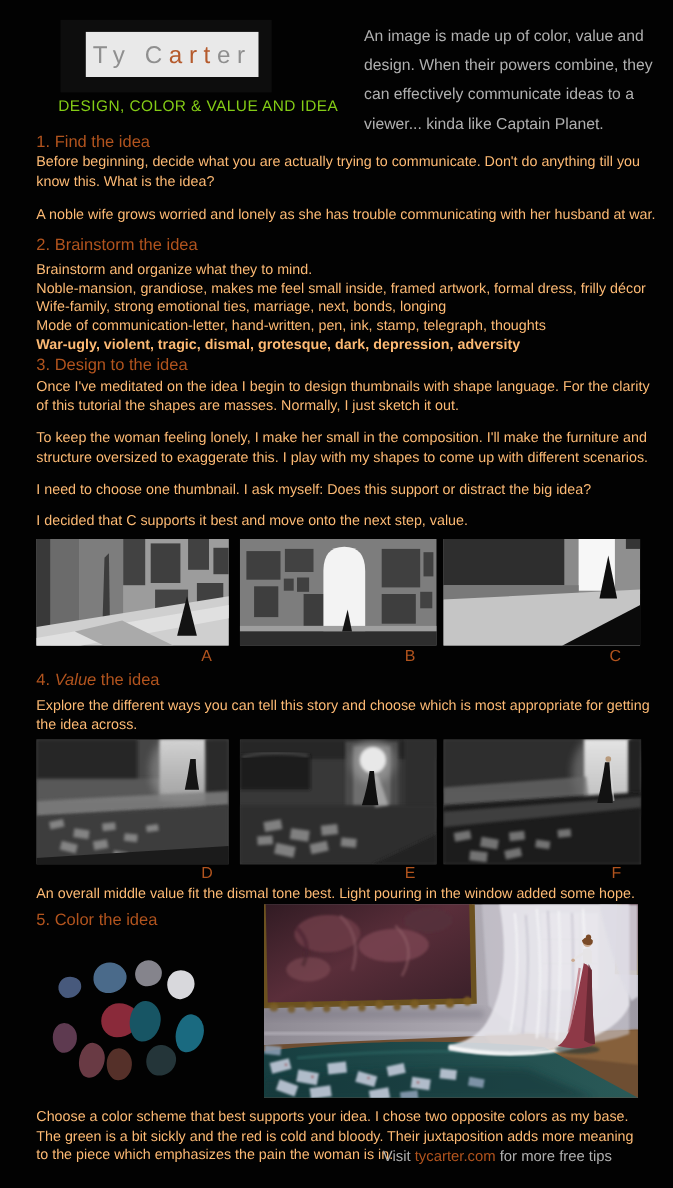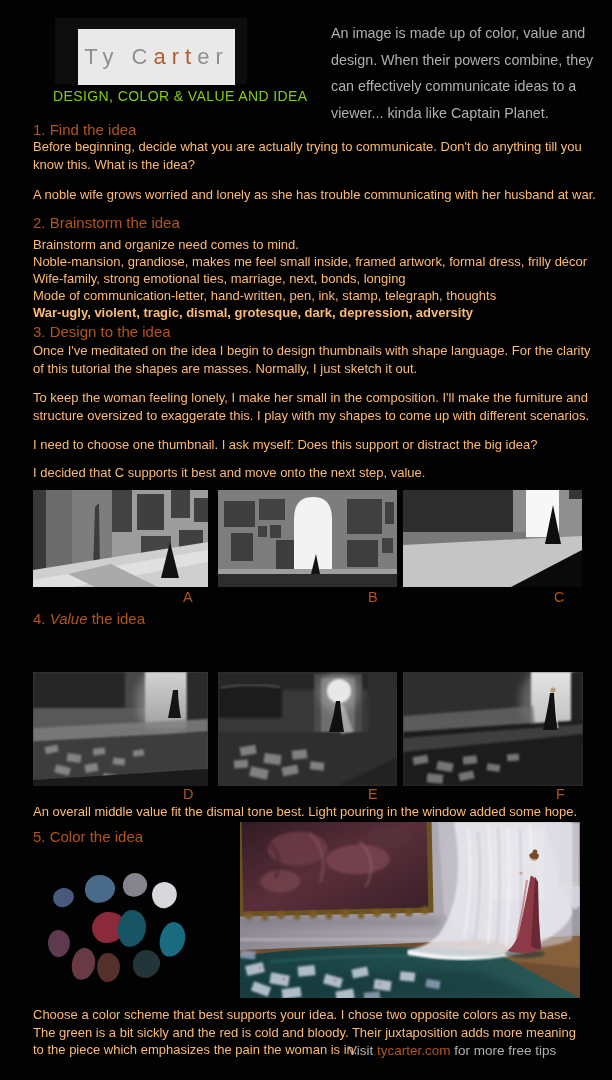--- a/index.html
+++ b/index.html
@@ -2,21 +2,21 @@
 <html><head>
 <meta charset="utf-8">
 <style>
   html,body{margin:0;padding:0;background:#000;}
   .page{position:relative;width:612px;height:1080px;background:#020202;overflow:hidden;
         font-family:"Liberation Sans", sans-serif;-webkit-font-smoothing:antialiased;}
   .heading{position:absolute;color:#b2541e;font-size:15px;line-height:18px;}
   .para{position:absolute;color:#fdba74;font-size:13px;line-height:17.5px;}
   .nowrap{white-space:nowrap;}
   .logo-panel{position:absolute;left:55px;top:18px;width:192px;height:66px;background:#0d0d0d;}
-  .logo-box{position:absolute;left:78px;top:29px;width:157px;height:56px;background:#e9e9e9;
+  .logo-box{position:absolute;left:78px;top:29px;width:157px;height:41px;background:#e9e9e9;
             display:flex;align-items:center;justify-content:center;}
   .logo-text{font-size:22px;letter-spacing:6px;color:#8f8f8f;font-family:"Liberation Sans",sans-serif;}
   .logo-text .hl{color:#b55a2c;}
   .subtitle{position:absolute;left:53px;top:88px;color:#84cc16;font-size:14px;letter-spacing:0.4px;}
   .intro{position:absolute;left:331px;top:20px;width:274px;color:#b0b0b0;font-size:14.3px;line-height:26.5px;}
   .thumb{position:absolute;display:block;}
   .thumb svg{display:block;}
   .thumb-label{position:absolute;color:#b2541e;font-size:14.5px;}
   .swatch-field{position:absolute;left:20px;top:860px;width:200px;height:145px;}
   .swatch{position:absolute;border-radius:48% 52% 58% 42% / 52% 46% 54% 48%;}
@@ -33,21 +33,21 @@
     <span class="logo-text"><span>Ty C</span><span class="hl">art</span><span>er</span></span>
   </div>
   <div class="subtitle">DESIGN, COLOR &amp; VALUE AND IDEA</div>
   <div class="intro">An image is made up of color, value and design. When their powers combine, they can effectively communicate ideas to a viewer... kinda like Captain Planet.</div>
 
   <div class="heading" style="left:33px;top:121px;">1. Find the idea</div>
   <div class="para" style="left:33px;top:138px;width:556px;">Before beginning, decide what you are actually trying to communicate. Don't do anything till you know this. What is the idea?</div>
   <div class="para" style="left:33px;top:186px;width:570px;">A noble wife grows worried and lonely as she has trouble communicating with her husband at war.</div>
 
   <div class="heading" style="left:33px;top:214px;">2. Brainstorm the idea</div>
-  <div class="para nowrap" style="left:33px;top:236px;">Brainstorm and organize need comes to mind.</div>
+  <div class="para nowrap" style="left:33px;top:236px;">Brainstorm and organize what they to mind.</div>
   <div class="para nowrap" style="left:33px;top:253px;">Noble-mansion, grandiose, makes me feel small inside, framed artwork, formal dress, frilly décor</div>
   <div class="para nowrap" style="left:33px;top:270px;">Wife-family, strong emotional ties, marriage, next, bonds, longing</div>
   <div class="para nowrap" style="left:33px;top:287px;">Mode of communication-letter, hand-written, pen, ink, stamp, telegraph, thoughts</div>
   <div class="para nowrap" style="left:33px;top:304px;font-weight:bold;">War-ugly, violent, tragic, dismal, grotesque, dark, depression, adversity</div>
 
   <div class="heading" style="left:33px;top:323px;">3. Design to the idea</div>
   <div class="para" style="left:33px;top:342px;width:560px;">Once I've meditated on the idea I begin to design thumbnails with shape language. For the clarity of this tutorial the shapes are masses. Normally, I just sketch it out.</div>
   <div class="para" style="left:33px;top:389px;width:566px;">To keep the woman feeling lonely, I make her small in the composition. I'll make the furniture and structure oversized to exaggerate this. I play with my shapes to come up with different scenarios.</div>
   <div class="para" style="left:33px;top:436px;width:566px;">I need to choose one thumbnail. I ask myself: Does this support or distract the big idea?</div>
   <div class="para" style="left:33px;top:464px;width:566px;">I decided that C supports it best and move onto the next step, value.</div>
@@ -102,20 +102,21 @@
       <polygon points="0,55 179,46 179,97 0,97" fill="#c5c5c5"></polygon>
       <polygon points="150,15 158,54 142,54" fill="#0e0e0e"></polygon>
       <polygon points="108,97 179,60 179,97" fill="#0a0a0a"></polygon>
     </svg>
   </div>
   <div class="thumb-label" style="left:183px;top:589px;">A</div>
   <div class="thumb-label" style="left:368px;top:589px;">B</div>
   <div class="thumb-label" style="left:554px;top:589px;">C</div>
 
   <div class="heading" style="left:33px;top:610px;"><span>4. </span><i>Value</i><span> the idea</span></div>
+  <div class="para" style="left:33px;top:632px;width:560px;">Explore the different ways you can tell this story and choose which is most appropriate for getting the idea across.</div>
 
   <div class="thumb" style="left:33px;top:672px;">
     <svg width="175" height="114" viewBox="0 0 175 114">
       <defs>
         <filter id="db1" x="-20%" y="-20%" width="140%" height="140%">
             <feGaussianBlur stdDeviation="1.3"></feGaussianBlur>
           </filter>
         <filter id="db2" x="-50%" y="-50%" width="200%" height="200%">
             <feGaussianBlur stdDeviation="4"></feGaussianBlur>
           </filter>

